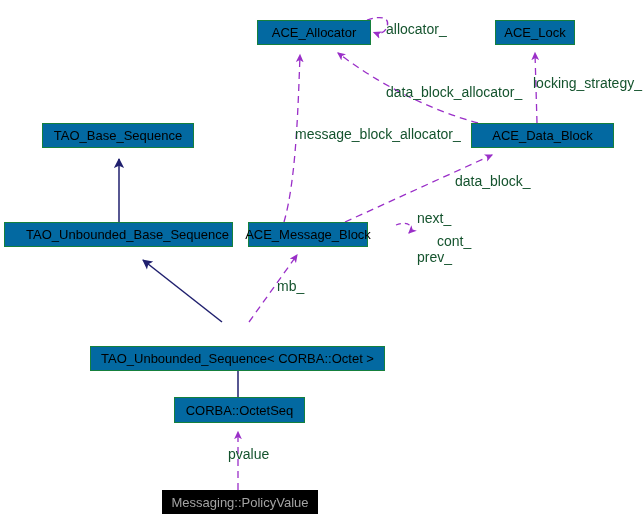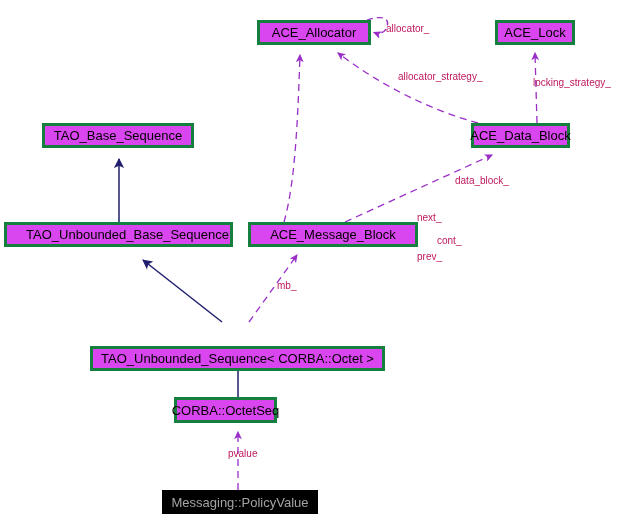--- a/index.html
+++ b/index.html
@@ -18,40 +18,40 @@
   #diagram-svg {
     position: absolute;
     left: 0;
     top: 0;
     width: 644px;
     height: 531px;
   }
   .node-box {
     position: absolute;
     box-sizing: border-box;
-    border: 3px solid #15803d;
-    background: #d946ef;
+    border: 1px solid #15803d;
+    background: #0369a1;
     color: #000000;
     font-size: 13px;
     line-height: 1;
     white-space: nowrap;
     display: flex;
     align-items: center;
     justify-content: center;
     padding: 0 7px;
   }
   .node-box.current {
     background: #000000;
     color: #a3a3a3;
     border: 1px solid #000000;
   }
   .edge-label {
     position: absolute;
-    font-size: 10px;
-    color: #be185d;
+    font-size: 14px;
+    color: #14532d;
     white-space: pre;
     line-height: 14px;
     background: transparent;
   }
 </style>
 </head>
 <body>
 
 <div id="diagram-root">
 
@@ -93,51 +93,52 @@
   </div>
 
   <div class="node-box" style="left:495px; top:20px; width:80px; height:25px;">
     <span>ACE_Lock</span>
   </div>
 
   <div class="node-box" style="left:42px; top:123px; width:152px; height:25px;">
     <span>TAO_Base_Sequence</span>
   </div>
 
-  <div class="node-box" style="left:471px; top:123px; width:99px; height:25px;">
+  <div class="node-box" style="left:471px; top:123px; width:143px; height:25px;">
     <span>ACE_Data_Block</span>
   </div>
 
   <div class="node-box" style="left:4px; top:222px; width:229px; height:25px;padding-left:25px;">
     <span>TAO_Unbounded_Base_Sequence</span>
   </div>
 
-  <div class="node-box" style="left:248px; top:222px; width:170px; height:25px;">
+  <div class="node-box" style="left:248px; top:222px; width:120px; height:25px;">
     <span>ACE_Message_Block</span>
   </div>
 
   <div class="node-box" style="left:90px; top:322px; width:295px; height:25px;margin-top:24px;">
     <span>TAO_Unbounded_Sequence&lt; CORBA::Octet &gt;</span>
   </div>
 
-  <div class="node-box" style="left:174px; top:397px; width:103px; height:26px;">
+  <div class="node-box" style="left:174px; top:397px; width:131px; height:26px;">
     <span>CORBA::OctetSeq</span>
   </div>
 
   <div class="node-box current" style="left:162px; top:490px; width:156px; height:24px;">
     <span>Messaging::PolicyValue</span>
   </div>
 
   <div class="edge-label" style="left:386px; top:22px;">allocator_</div>
 
-  <div class="edge-label" style="left:398px; top:70px;">allocator_strategy_</div>
 
+  <div class="edge-label" style="left:386px; top:85px;">data_block_allocator_</div>
 
   <div class="edge-label" style="left:533px; top:76px;">locking_strategy_</div>
 
+  <div class="edge-label" style="left:295px; top:127px;">message_block_allocator_</div>
 
   <div class="edge-label" style="left:455px; top:174px;">data_block_</div>
 
   <div class="edge-label" style="left:417px; top:211px;">next_</div>
 
   <div class="edge-label" style="left:417px; top:226px;margin-top:24px;">prev_</div>
 
   <div class="edge-label" style="left:417px; top:234px;margin-left:20px;">cont_</div>
 
   <div class="edge-label" style="left:277px; top:279px;">mb_</div>

